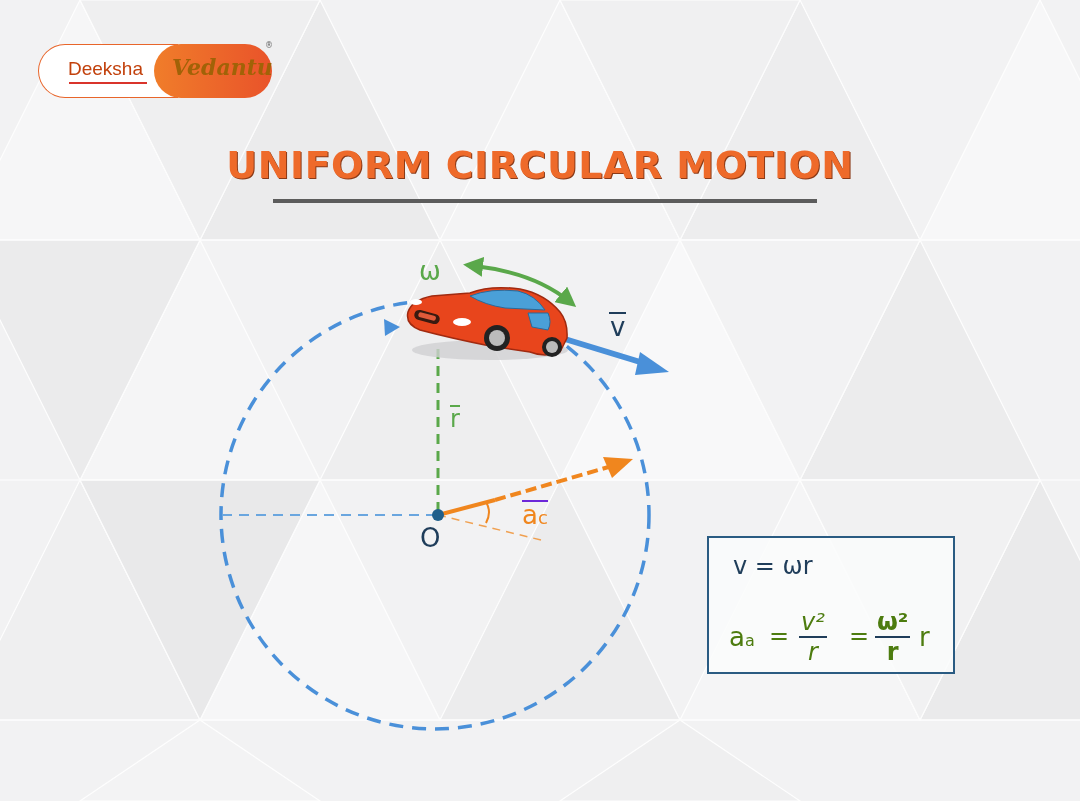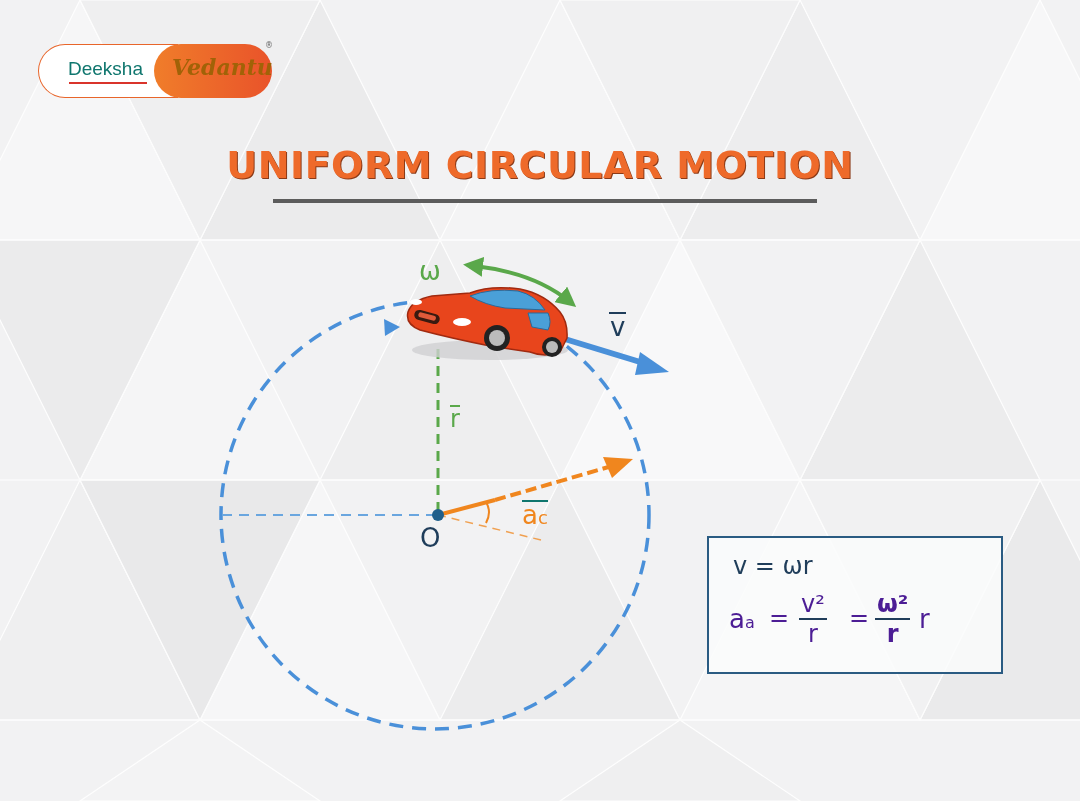--- a/index.html
+++ b/index.html
@@ -1,31 +1,31 @@
 <!DOCTYPE html>
 <html><head>
 <meta charset="utf-8">
 <style>
   html, body { margin:0; padding:0; }
   body { width:1080px; height:801px; overflow:hidden; position:relative; background:#f3f3f4; font-family:"DejaVu Sans", sans-serif; }
   .bg { position:absolute; left:0; top:0; width:1080px; height:801px; }
   .logo { position:absolute; left:38px; top:44px; width:234px; height:56px; }
   .logo-left { position:absolute; left:0; top:0; width:140px; height:54px; border:1.5px solid #e8652a; border-right:none; border-radius:28px 0 0 28px; background:#fff; box-sizing:border-box; }
   .logo-right { position:absolute; left:116px; top:0; width:118px; height:54px; border-radius:28px 28px 28px 28px; background:linear-gradient(90deg,#f07d2a,#e9532a); }
-  .logo-deeksha { position:absolute; left:30px; top:14px; font-family:"Liberation Sans", sans-serif; font-size:19px; color:#0f766e; }
+  .logo-deeksha { position:absolute; left:30px; top:14px; font-family:"Liberation Sans", sans-serif; font-size:19px; color:#c2410c; }
   .logo-underline { position:absolute; left:31px; top:38px; width:78px; height:2px; background:#d9342b; }
   .logo-vedantu { position:absolute; left:134px; top:10px; font-family:"DejaVu Serif", serif; font-style:italic; font-weight:bold; font-size:22px; color:#a16207; }
   .logo-reg { position:absolute; left:227px; top:-3px; font-size:8px; color:#666; }
   .title { position:absolute; left:0; width:1080px; top:143px; text-align:center; font-family:"DejaVu Sans", sans-serif; font-weight:bold; font-size:38px; letter-spacing:0.5px; color:#ee6a2a; text-shadow:1px 1px 0 #8a3a18; }
   .title-rule { position:absolute; left:273px; top:199px; width:544px; height:4px; background:#5c5c5c; }
   .diagram { position:absolute; left:0; top:0; width:1080px; height:801px; }
   .lbl { position:absolute; font-family:"DejaVu Sans", sans-serif; }
-  .formula-box { position:absolute; left:707px; top:536px; width:296px; height:138px; border:2.5px solid #2a5b82; box-sizing:border-box; background:rgba(250,251,252,0.85); }
+  .formula-box { position:absolute; left:707px; top:536px; width:248px; height:138px; border:2.5px solid #2a5b82; box-sizing:border-box; background:rgba(250,251,252,0.85); }
   .f1 { position:absolute; left:24px; top:14px; font-size:24px; color:#1f3d5a; }
-  .f2 { position:absolute; left:20px; top:52px; height:60px; width:220px; color:#4c1d95; }
+  .f2 { position:absolute; left:20px; top:70px; height:60px; width:220px; color:#4d7c0f; }
   .frac { position:absolute; text-align:center; font-size:24px; }
   .frac .num { display:block; border-bottom:2px solid #1f3d5a; padding:0 2px; line-height:28px; }
   .frac .den { display:block; line-height:28px; }
 </style>
 </head>
 <body>
 
 <svg class="bg" viewBox="0 0 1080 801">
   <rect width="1080" height="801" fill="#f2f2f3"></rect>
   <g stroke="#ffffff" stroke-width="1.2" fill="none" opacity="0.9">
@@ -129,32 +129,32 @@
 <span class="lbl" style="left:609px; top:312px; font-size:26px; color:#1f3d5a; border-top:2px solid #1f3d5a; line-height:26px; padding:0 1px;">
   <span>v</span>
 </span>
 
 <span class="lbl" style="left:450px; top:405px; font-size:24px; color:#5aa84a; border-top:2px solid #5aa84a; line-height:24px;">
   <span>r</span>
 </span>
 
 <span class="lbl" style="left:420px; top:523px; font-size:26px; color:#1f3d5a;">O</span>
 
-<span class="lbl" style="left:522px; top:500px; font-size:26px; color:#f0861e; border-top:2px solid #0f766e; line-height:26px;">
+<span class="lbl" style="left:522px; top:500px; font-size:26px; color:#f0861e; border-top:2px solid #6d28d9; line-height:26px;">
   <span>a</span><span style="font-size:18px;">c</span>
 </span>
 
 <div class="formula-box">
   <div class="f1">v = ωr</div>
   <div class="f2">
     <span class="lbl" style="left:0; top:14px; font-size:26px;">
       <span>a</span><span style="font-size:16px;">a</span>
     </span>
     <span class="lbl" style="left:40px; top:14px; font-size:24px;">=</span>
-    <span class="frac" style="left:70px; top:0;">
+    <span class="frac" style="left:70px; top:0;font-style:italic;">
       <span class="num">v²</span>
       <span class="den">r</span>
     </span>
     <span class="lbl" style="left:120px; top:14px; font-size:24px;">=</span>
     <span class="frac" style="left:146px; top:0;font-weight:bold;">
       <span class="num">ω²</span>
       <span class="den">r</span>
     </span>
     <span class="lbl" style="left:190px; top:14px; font-size:26px;">r</span>
   </div>

